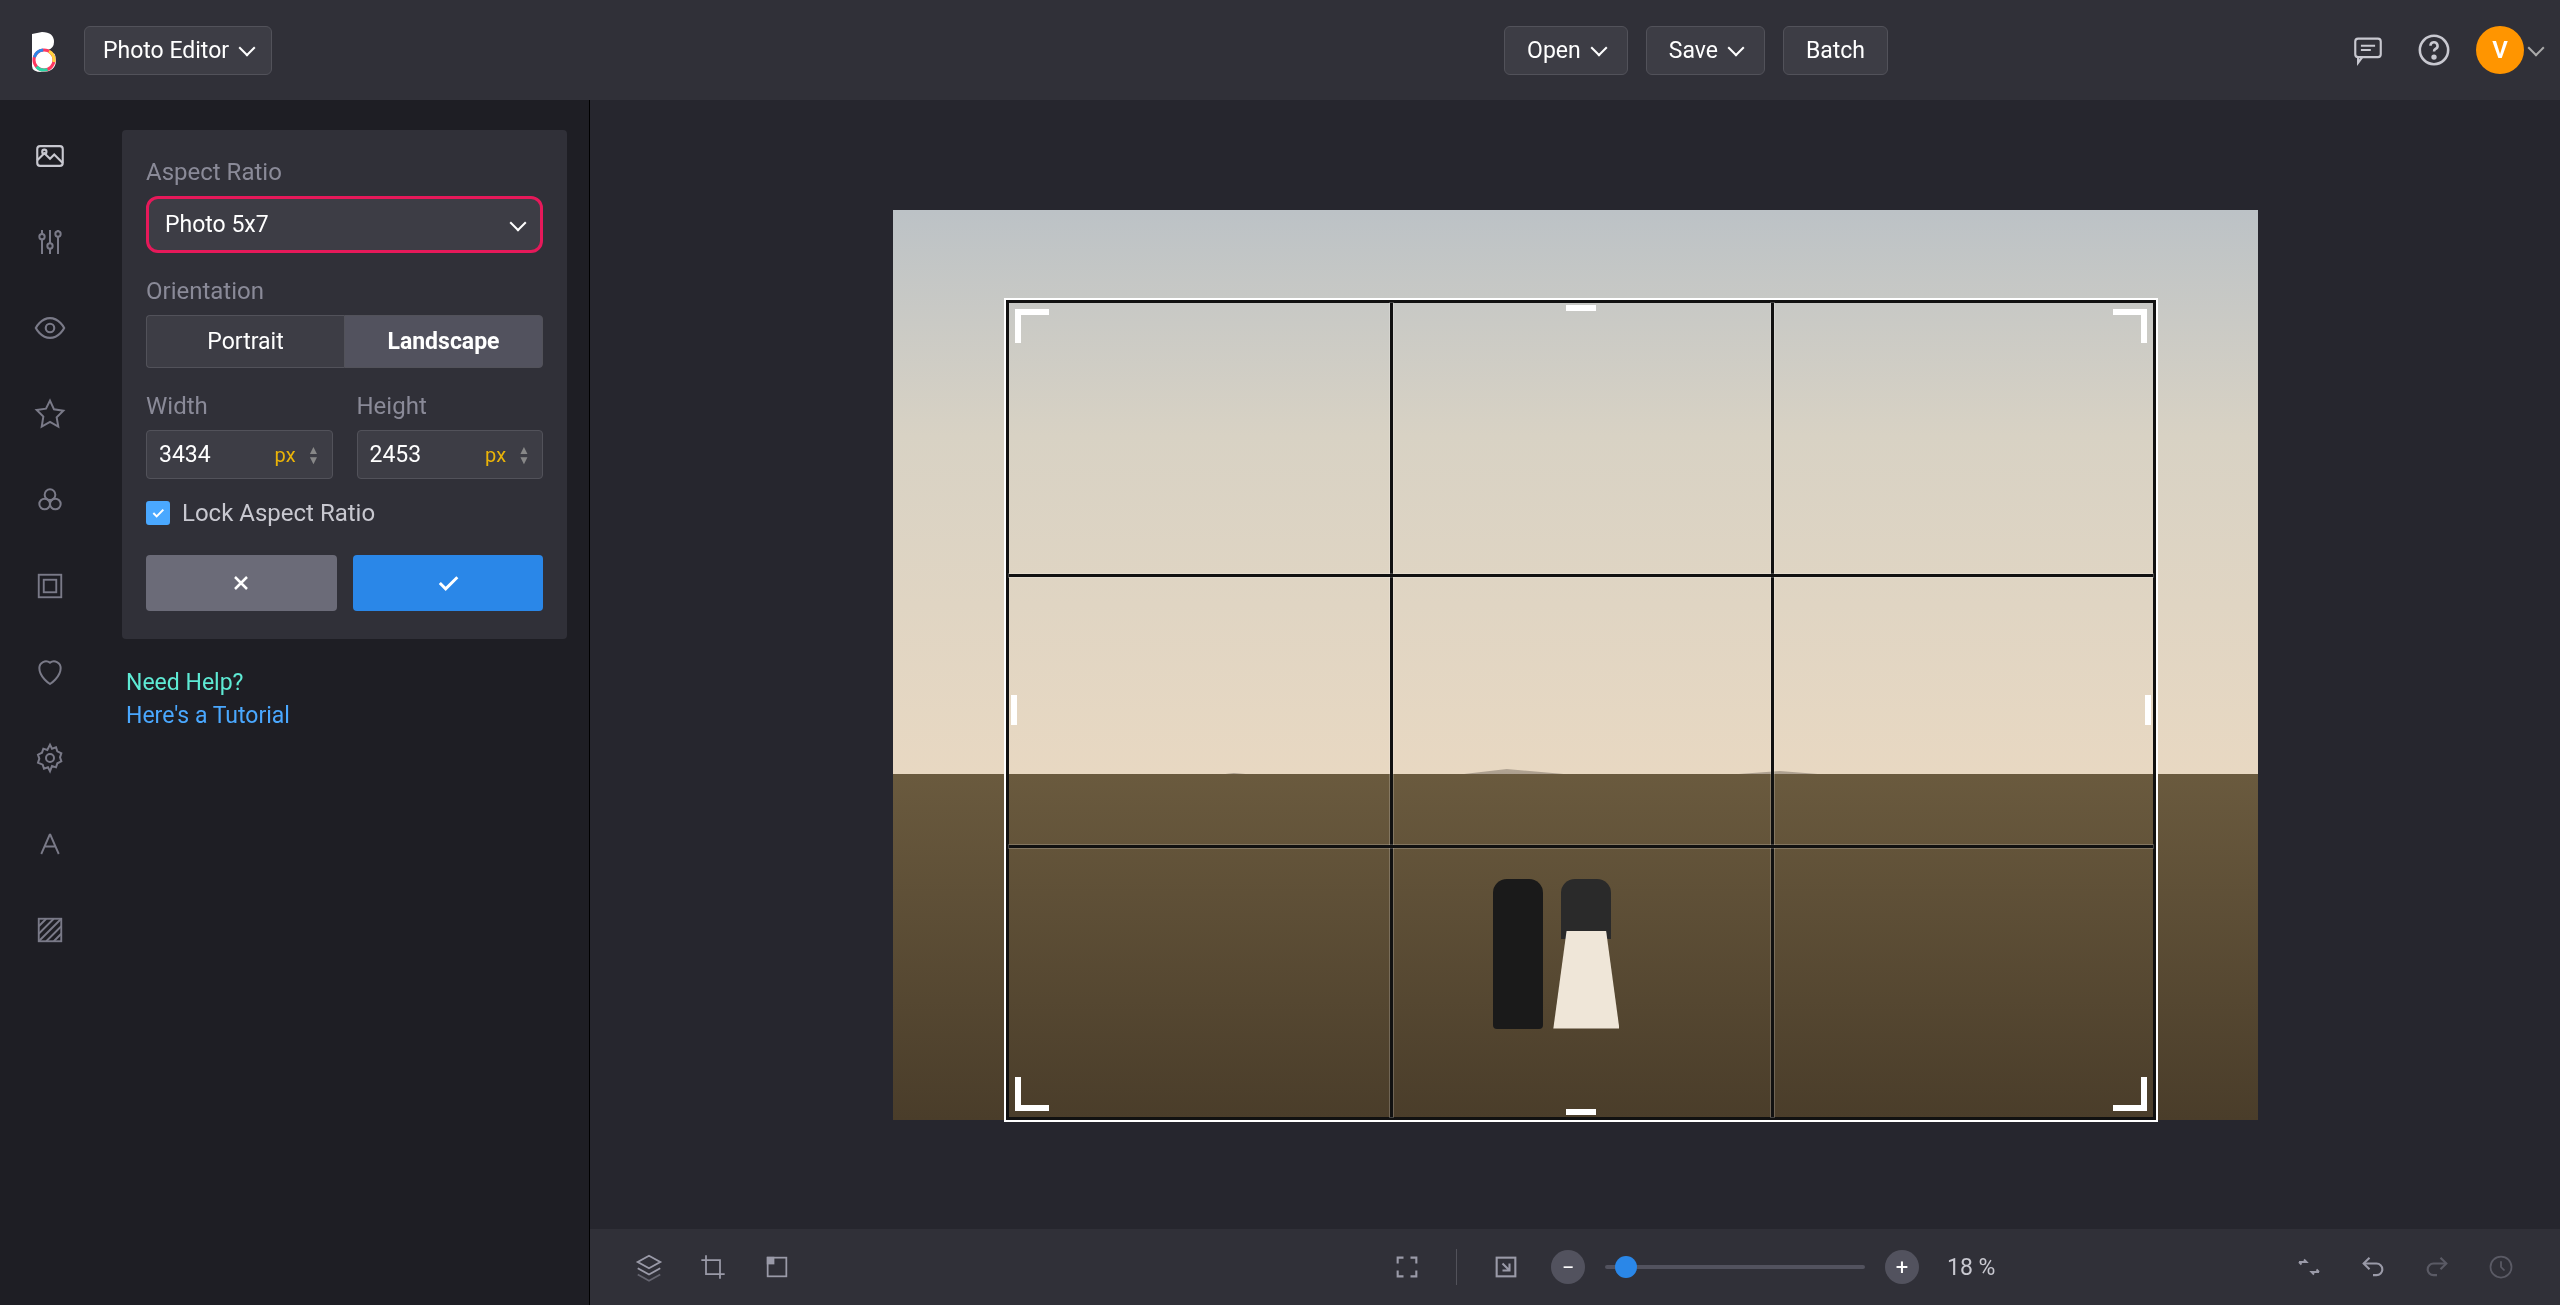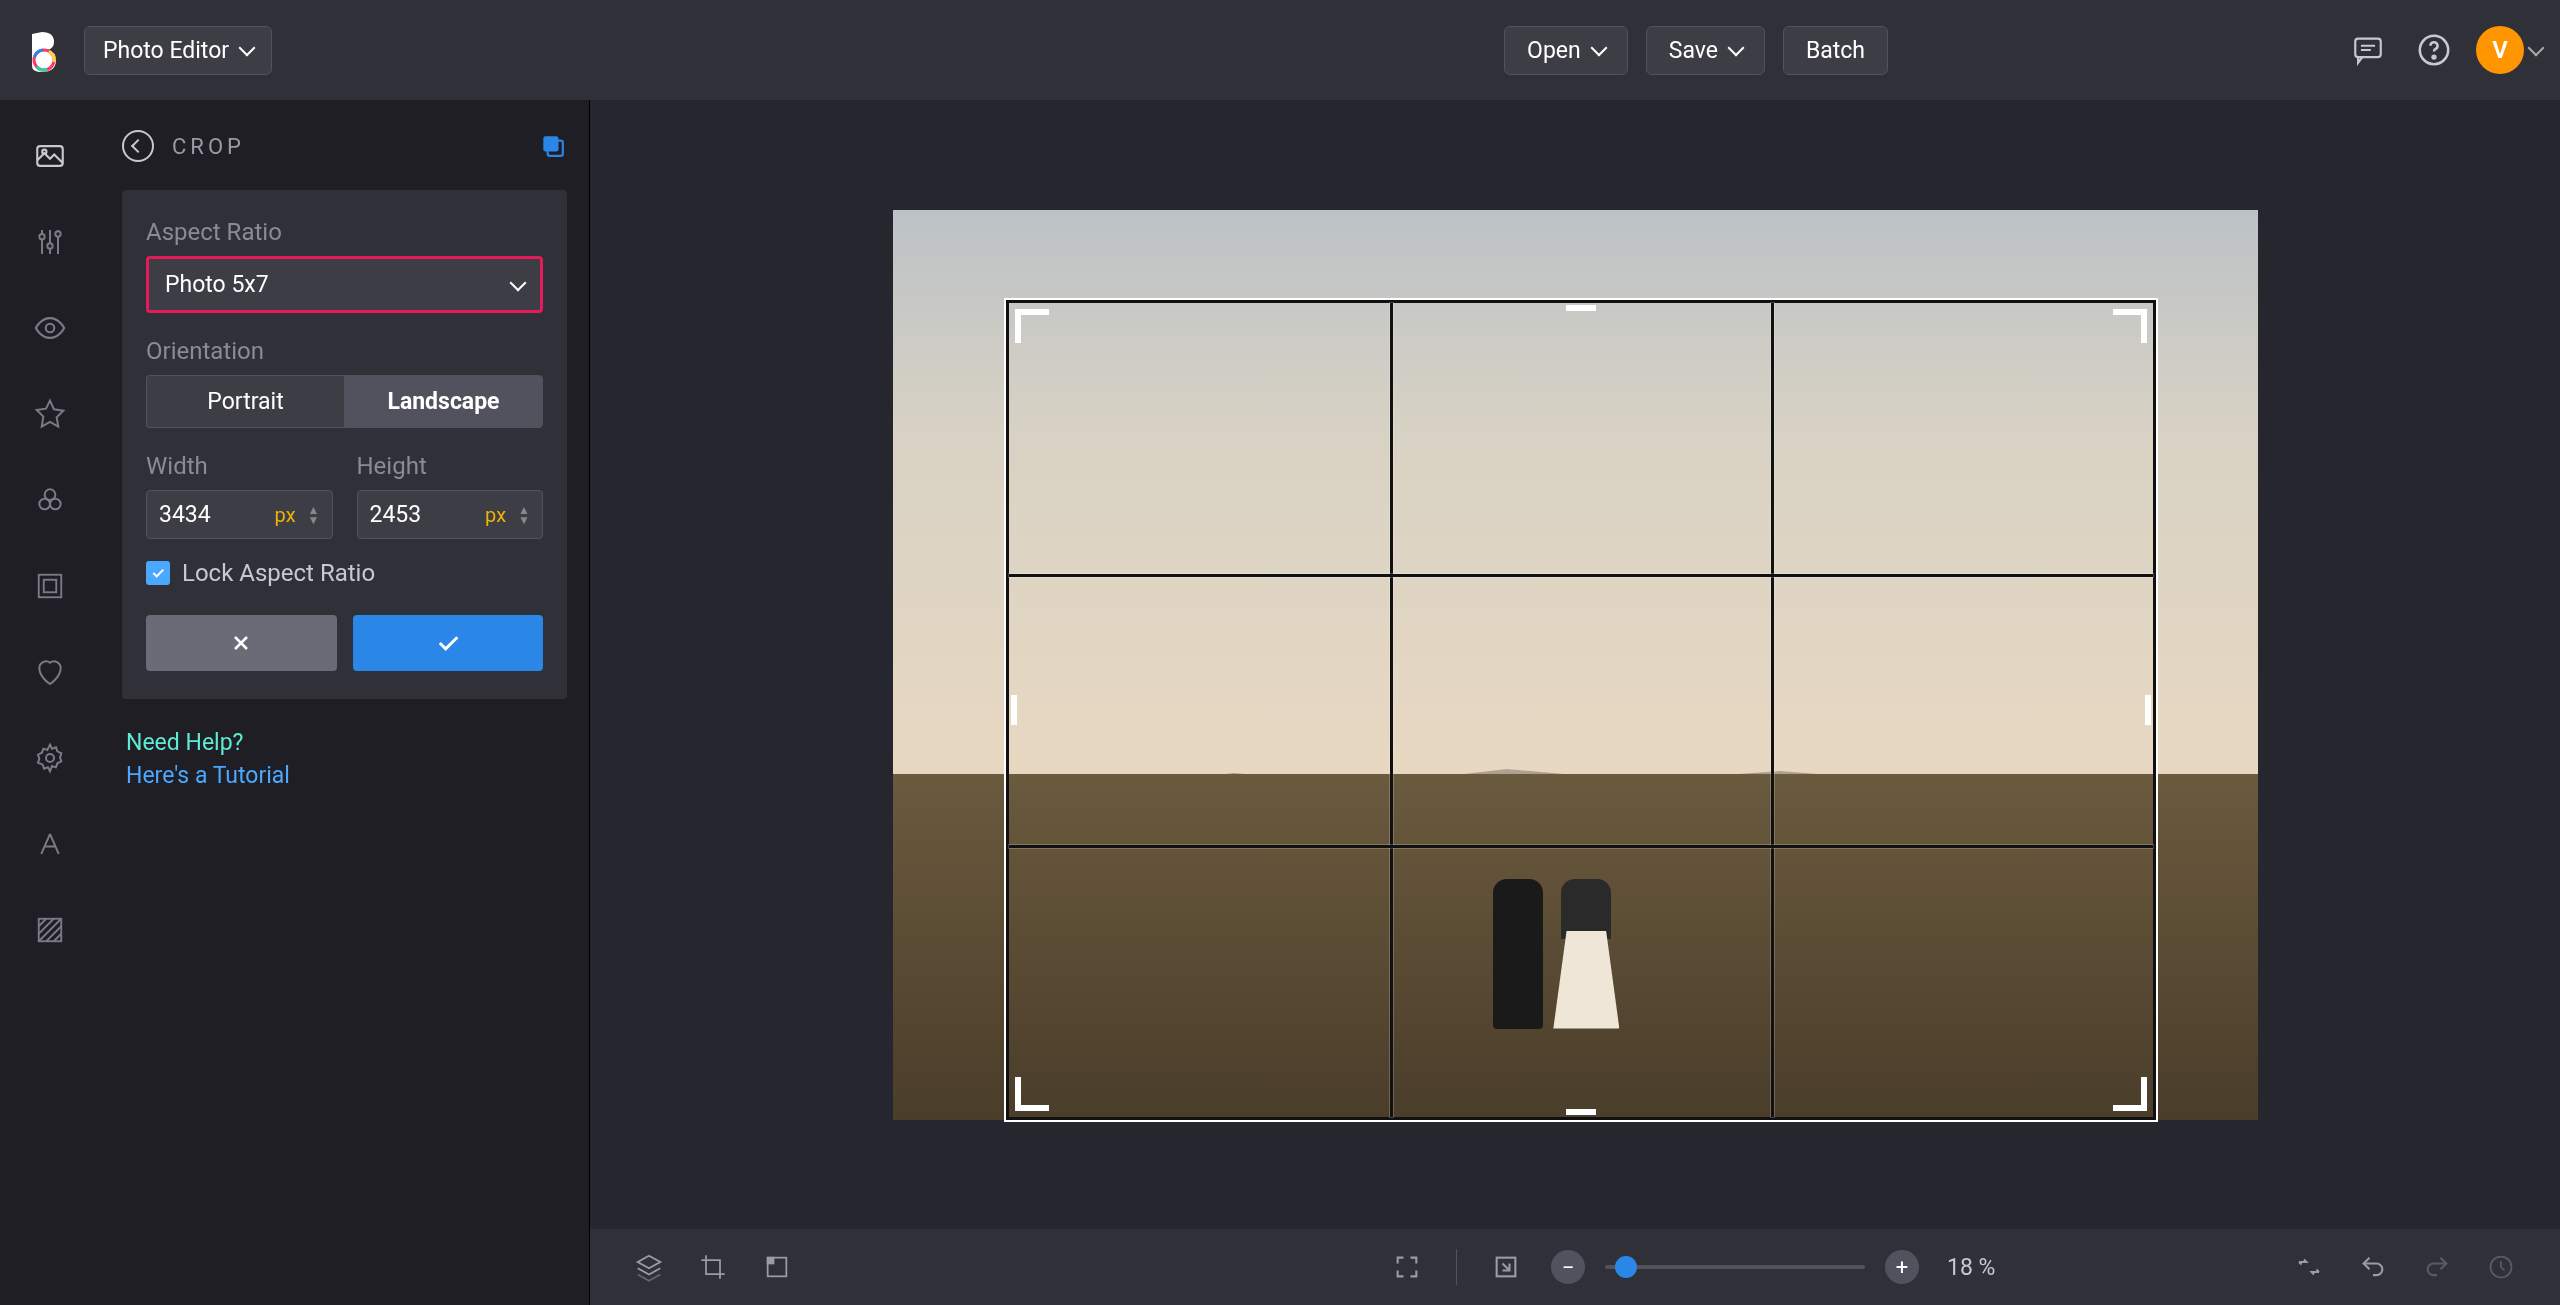--- a/index.html
+++ b/index.html
@@ -132,21 +132,21 @@
 .field-label {
   color: #8a8a98;
   font-size: 24px;
   margin-bottom: 10px;
   display:block;
 }
 .select {
   width: 100%;
   background: #3d3d45;
   border: 3px solid #e6195a;
-  border-radius: 4px;
+  border-radius: 12px;
   padding: 12px 16px;
   color: #fff;
   display: flex;
   align-items: center;
   justify-content: space-between;
   cursor: pointer;
   margin-bottom: 24px;
 }
 .seg {
   display: flex;
@@ -472,32 +472,20 @@
     </div>
     <div class="rail-item">
       <svg width="30" height="30" viewBox="0 0 24 24" fill="none" stroke="currentColor" stroke-width="1.5">
           <rect x="3" y="3" width="18" height="18"></rect>
           <path d="M3 9l6-6M3 15l12-12M3 21l18-18M9 21l12-12M15 21l6-6"></path>
         </svg>
     </div>
   </div>
 
   <div class="sidepanel">
-    <div class="panel-head">
-      <div class="back-btn">
-        <span class="arrow-left"></span>
-      </div>
-      <div class="panel-title">CROP</div>
-      <div class="preset-icon">
-        <svg width="26" height="26" viewBox="0 0 24 24">
-            <rect x="4" y="4" width="14" height="14" fill="#2a87e8" rx="2"></rect>
-            <rect x="8" y="8" width="14" height="14" fill="none" stroke="#2a87e8" stroke-width="2" rx="2"></rect>
-          </svg>
-      </div>
-    </div>
 
     <div class="panel-card">
       <span class="field-label">Aspect Ratio</span>
       <div class="select">
         <span>Photo 5x7</span>
         <span class="chevron-down"></span>
       </div>
 
       <span class="field-label">Orientation</span>
       <div class="seg">

